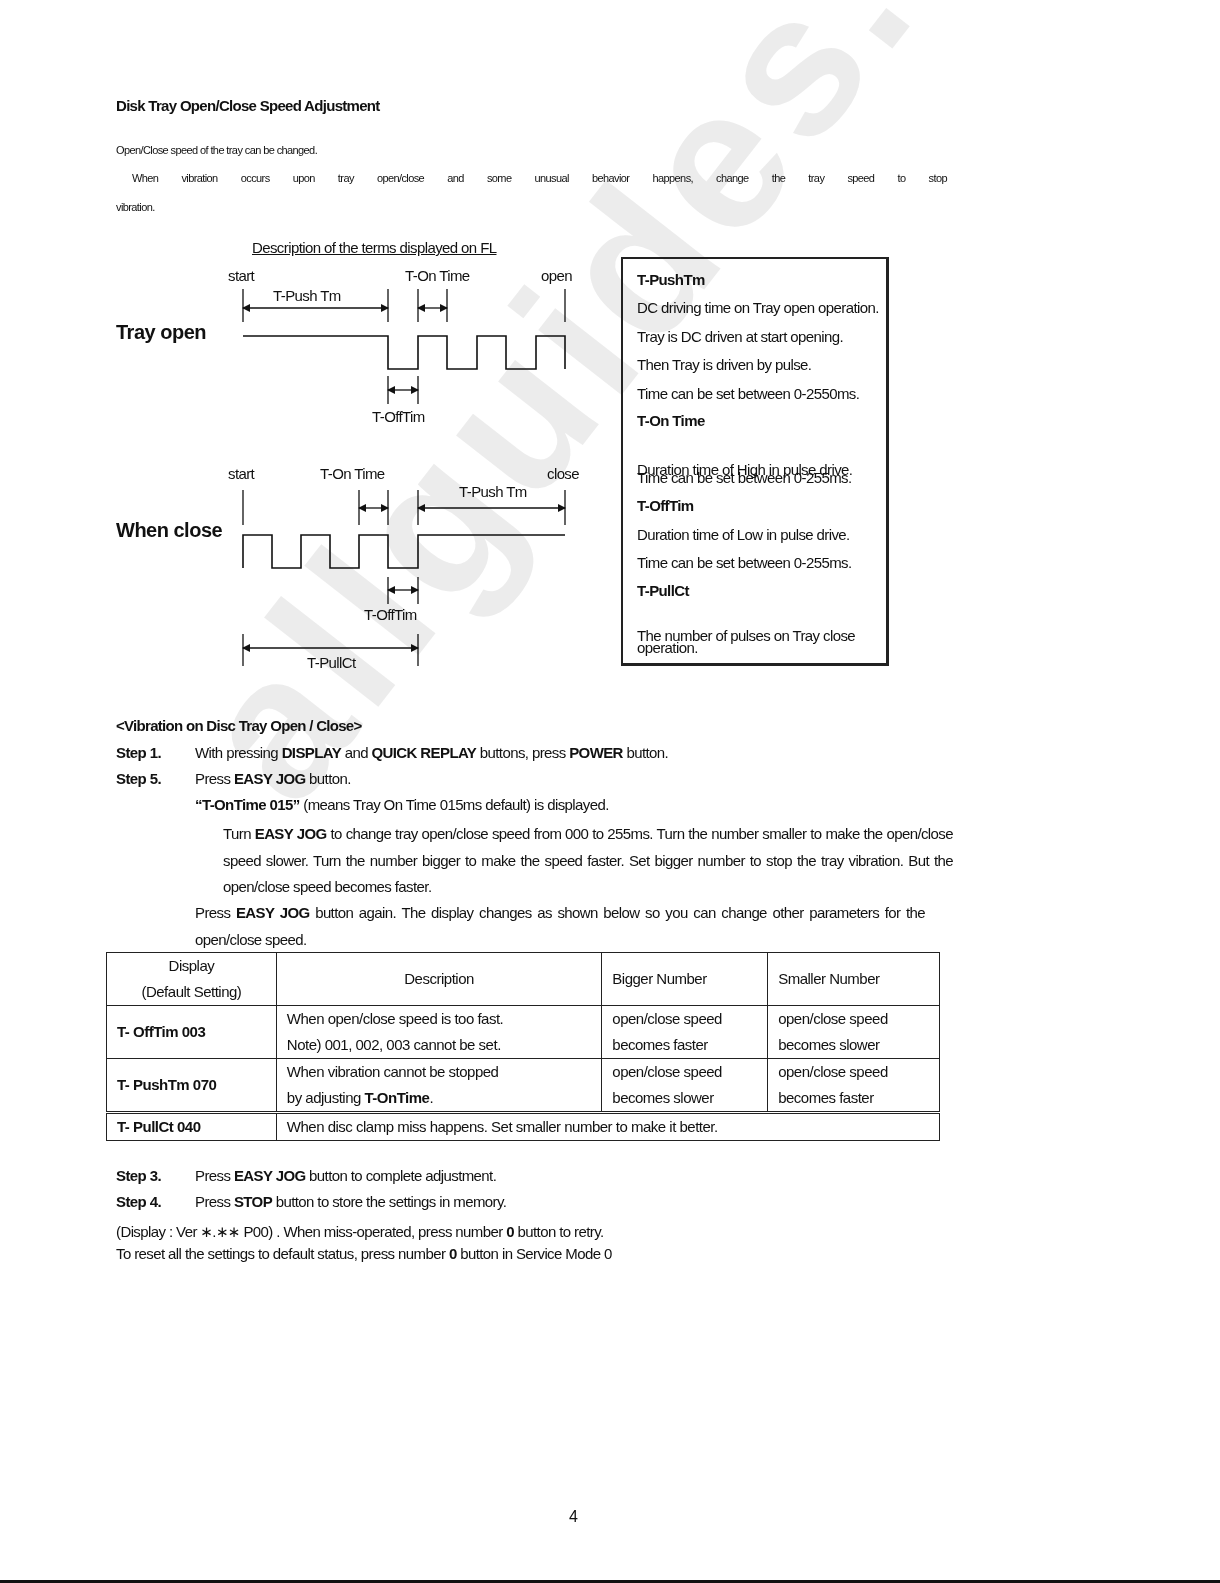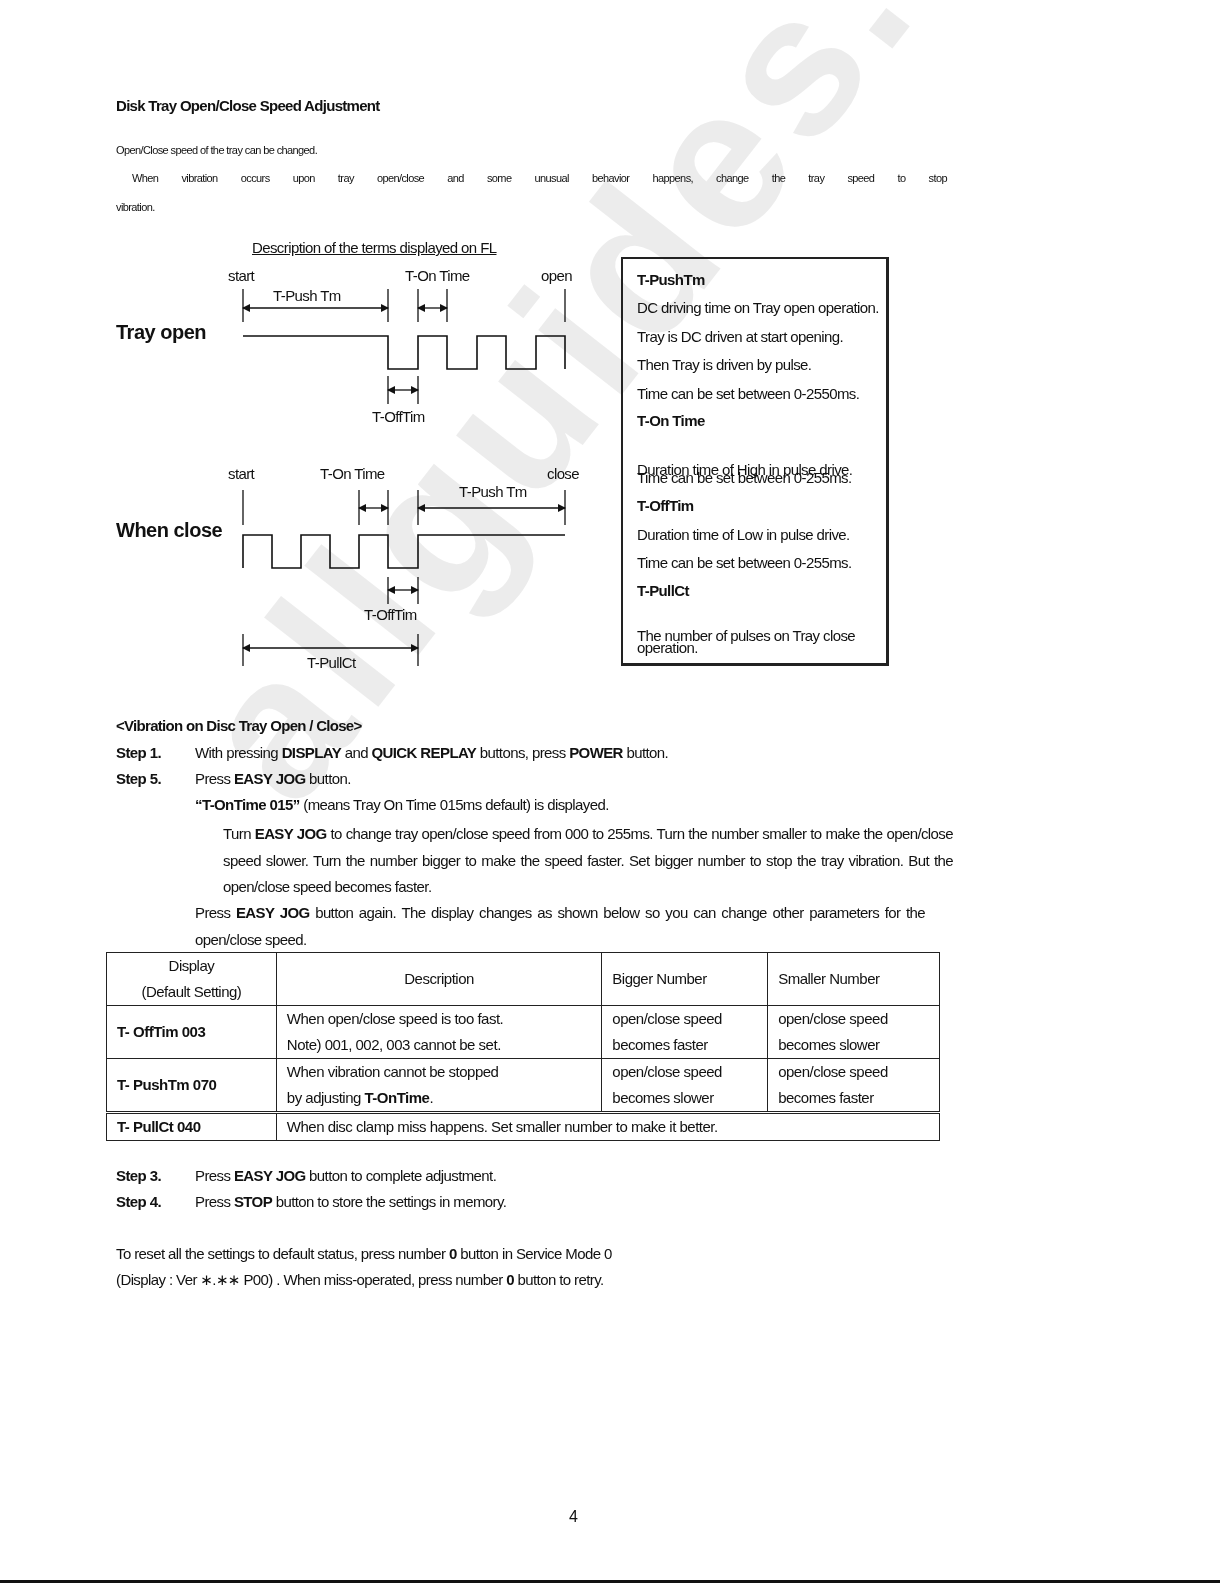--- a/index.html
+++ b/index.html
@@ -198,16 +198,16 @@
   </tr>
 </tbody>
   </table>
 
 <div class="abs step-label" style="left:116px;top:1167px;">Step 3.</div>
 <div class="abs step-text" style="left:195px;top:1167px;"><span>Press </span><b>EASY JOG</b><span> button to complete adjustment.</span></div>
 <div class="abs step-label" style="left:116px;top:1193px;">Step 4.</div>
 <div class="abs step-text" style="left:195px;top:1193px;"><span>Press </span><b>STOP</b><span> button to store the settings in memory.</span></div>
 
 <div class="abs step-text" style="left:116px;top:1245px;"><span>To reset all the settings to default status, press number </span><b>0</b><span> button in Service Mode 0</span></div>
-<div class="abs step-text" style="left:116px;top:1271px;"><span>(Display : Ver ∗.∗∗  P00) . When miss-operated, press number </span><b>0</b><span> button to retry.</span></div>
+<div class="abs step-text" style="left:116px;top:1223px;"><span>(Display : Ver ∗.∗∗  P00) . When miss-operated, press number </span><b>0</b><span> button to retry.</span></div>
 
 <div class="abs page-num">4</div>
 <div class="bottom-rule"></div>
 
 </body></html>

